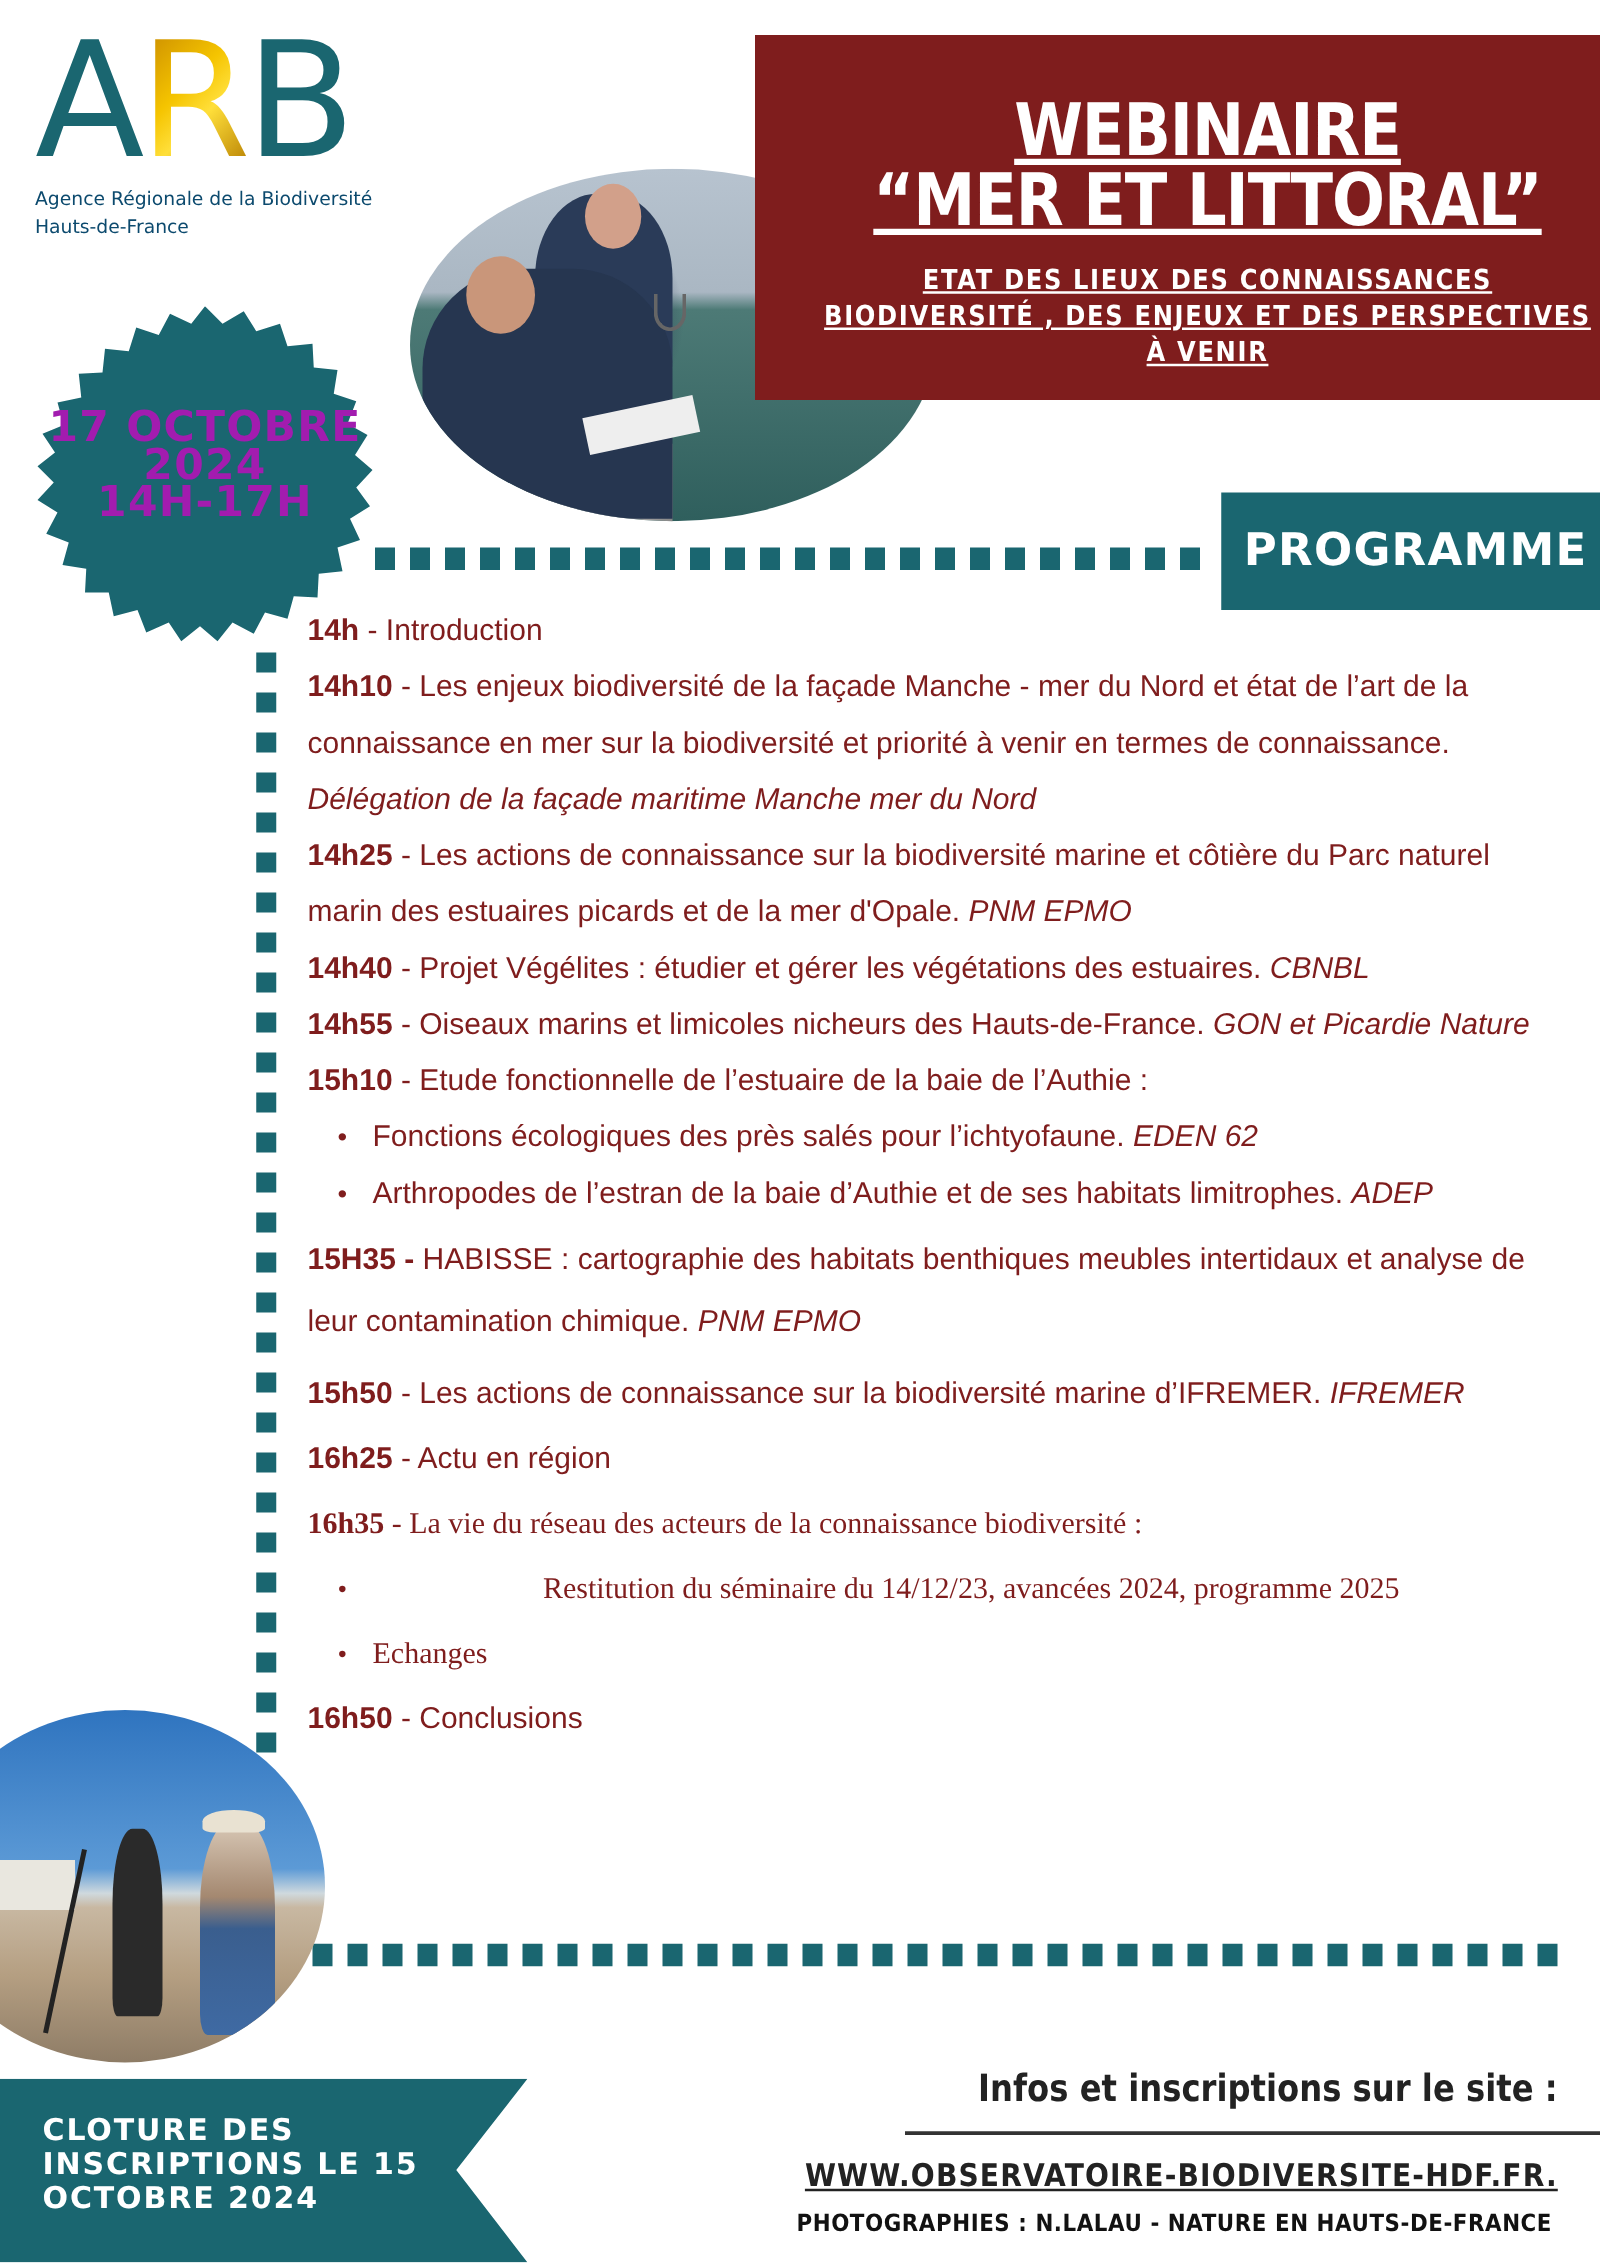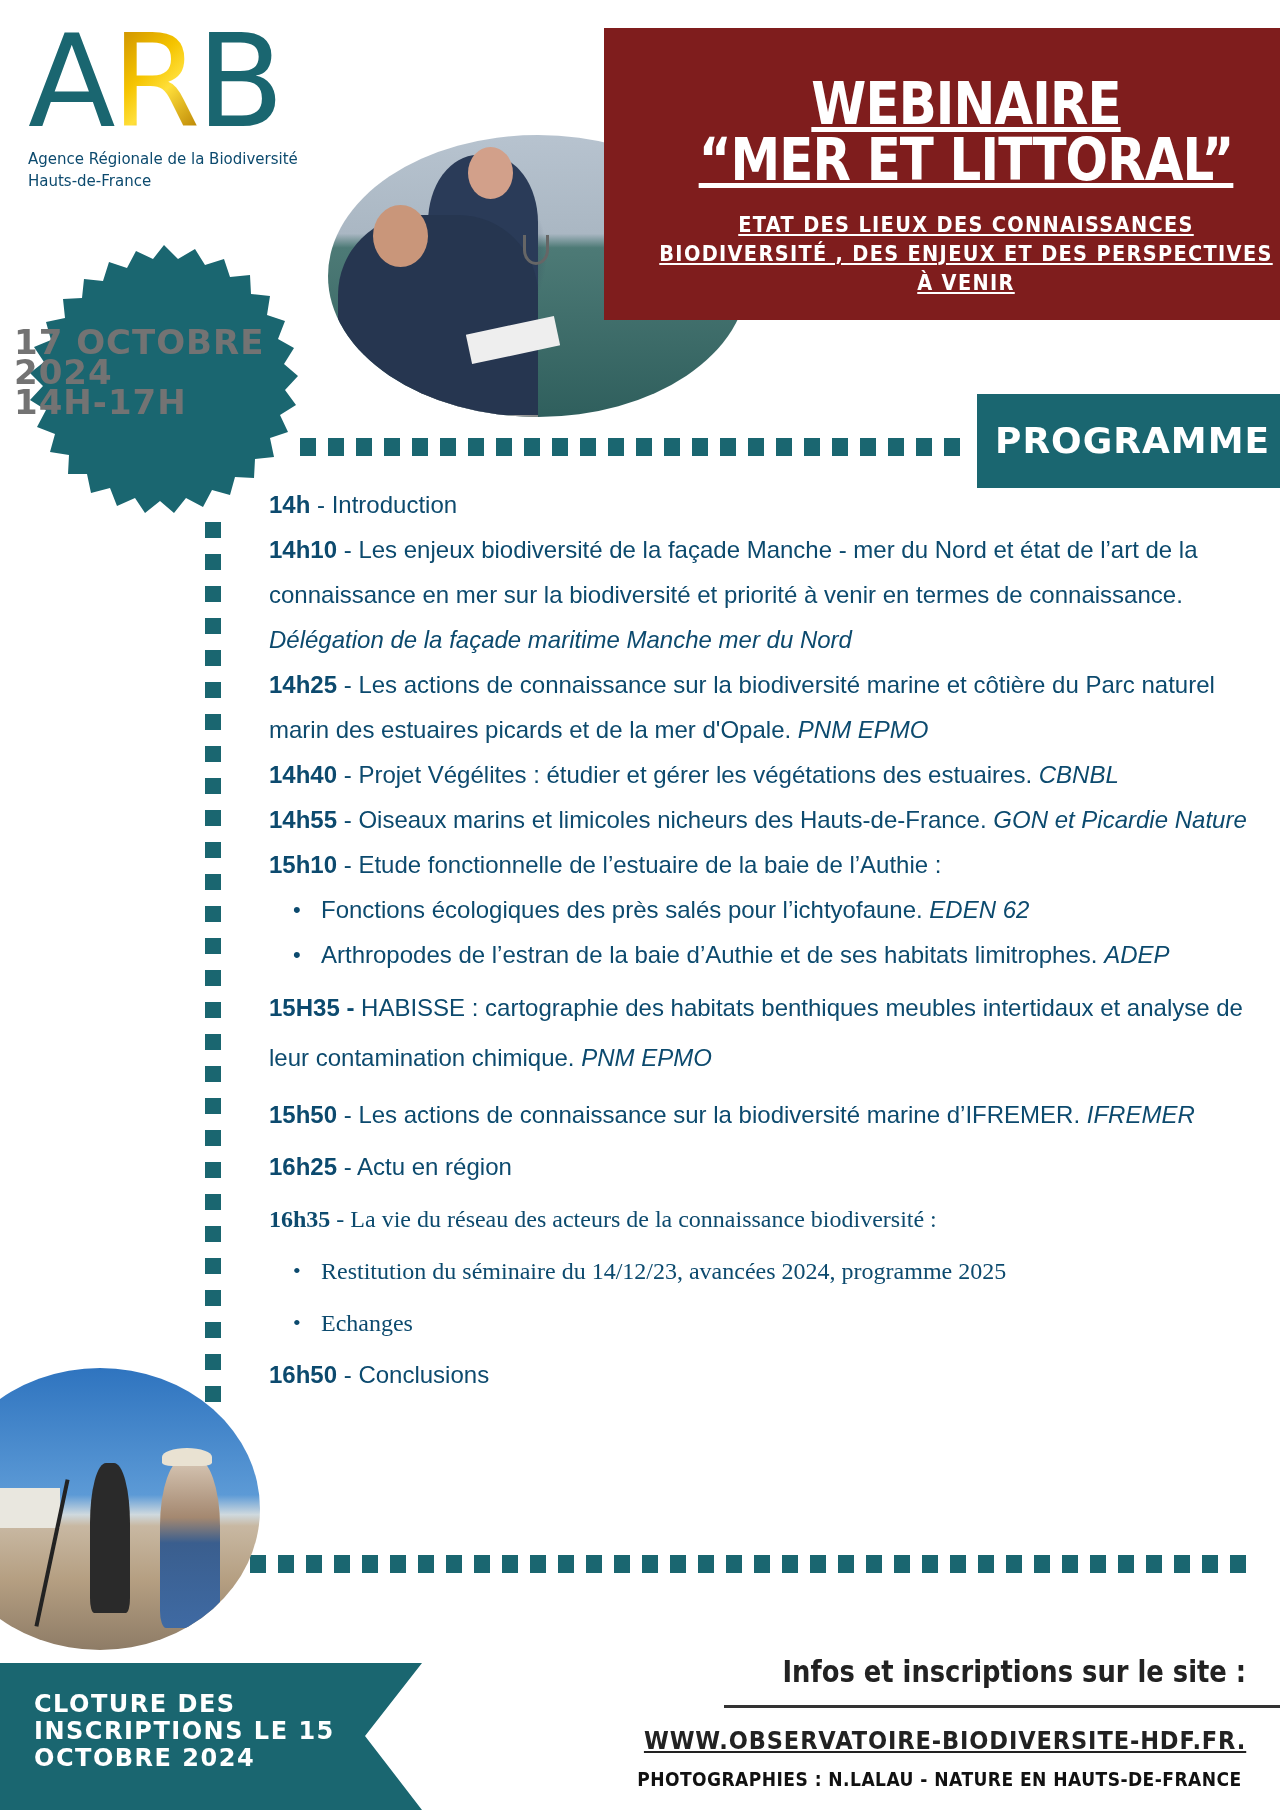--- a/index.html
+++ b/index.html
@@ -28,32 +28,32 @@
     .photo-top .grab { position: absolute; left: 195px; top: 100px; width: 26px; height: 30px; border: 3px solid #666; border-top: none; border-radius: 0 0 50% 50%; }
 
     
     .header-box { position: absolute; left: 604px; top: 28px; width: 724px; height: 292px; background: #7f1d1d; color: #fff; text-align: center; text-decoration: underline; }
     .header-title { font-family: "DejaVu Sans", sans-serif; font-weight: 700; font-size: 58px; line-height: 56px; margin-top: 48px; letter-spacing: -1px; transform: scaleX(0.86); }
     .header-sub { font-family: "DejaVu Sans", sans-serif; font-weight: 700; font-size: 22px; line-height: 29px; margin-top: 22px; letter-spacing: 1.5px; transform: scaleX(0.88); }
 
     
     .badge { position: absolute; left: 14px; top: 245px; width: 300px; height: 270px; }
     .badge svg { position: absolute; left: 0; top: 0; }
-    .badge-text { position: absolute; left: 0; top: 82px; width: 300px; color: #737373; font-family: "DejaVu Sans", sans-serif; font-weight: 700; font-size: 34px; line-height: 30px; letter-spacing: 1px; }
+    .badge-text { position: absolute; left: 0; top: 82px; width: 300px; text-align: center; color: #a21caf; font-family: "DejaVu Sans", sans-serif; font-weight: 700; font-size: 34px; line-height: 30px; letter-spacing: 1px; }
 
     
     .programme-box { position: absolute; left: 977px; top: 394px; width: 303px; height: 94px; background: #1a6670; color: #fff; font-family: "DejaVu Sans", sans-serif; font-weight: 700; font-size: 36px; line-height: 94px; padding-left: 18px; letter-spacing: 1px; }
 
     .dots-h { position: absolute; height: 18px; display: flex; gap: 0; }
     .dots-h span { display: inline-block; width: 16px; height: 18px; background: #1a6670; margin-right: 12px; }
     .dots-v { position: absolute; width: 16px; display: flex; flex-direction: column; }
     .dots-v span { display: block; width: 16px; height: 16px; background: #1a6670; margin-bottom: 16px; }
 
     
-    .program { position: absolute; left: 269px; top: 482px; width: 1010px; font-family: "Liberation Sans", sans-serif; font-size: 24px; color: #0c4a6e; }
+    .program { position: absolute; left: 246px; top: 482px; width: 1010px; font-family: "Liberation Sans", sans-serif; font-size: 24px; color: #7f1d1d; }
     .item { line-height: 45px; }
     .item .time { font-weight: 700; }
     .item .org { font-style: italic; }
     .bullets { list-style: none; padding-left: 24px; }
     .bullets li { line-height: 45px; position: relative; padding-left: 28px; }
     .bullets li::before { content: "•"; position: absolute; left: 0; top: 0; font-size: 22px; }
     .gap-sm { margin-top: 6px; }
 
     
     .photo-bottom { position: absolute; left: -60px; top: 1368px; width: 320px; height: 282px; border-radius: 50%; overflow: hidden;
@@ -248,21 +248,21 @@
   </div>
   <div class="item gap-sm" style="line-height:52px;">
     <span class="time">15h50</span><span> - Les actions de connaissance sur la biodiversité marine d’IFREMER. </span><span class="org">IFREMER</span>
   </div>
   <div class="item" style="line-height:52px;">
     <span class="time">16h25</span><span> - Actu en région</span>
   </div>
   <div class="item" style="line-height:52px;font-family:Liberation Serif, serif;">
     <span class="time">16h35</span><span> - La vie du réseau des acteurs de la connaissance biodiversité :</span>
     <ul class="bullets">
-      <li style="line-height:52px;"><span>Restitution du séminaire du 14/12/23, avancées 2024, programme 2025</span></li>
+      <li style="line-height:52px;text-align:center;"><span>Restitution du séminaire du 14/12/23, avancées 2024, programme 2025</span></li>
       <li style="line-height:52px;"><span>Echanges</span></li>
     </ul>
   </div>
   <div class="item" style="line-height:52px;">
     <span class="time">16h50</span><span> - Conclusions</span>
   </div>
 </div>
 
 <div class="photo-bottom">
   <div class="cliff"></div>

